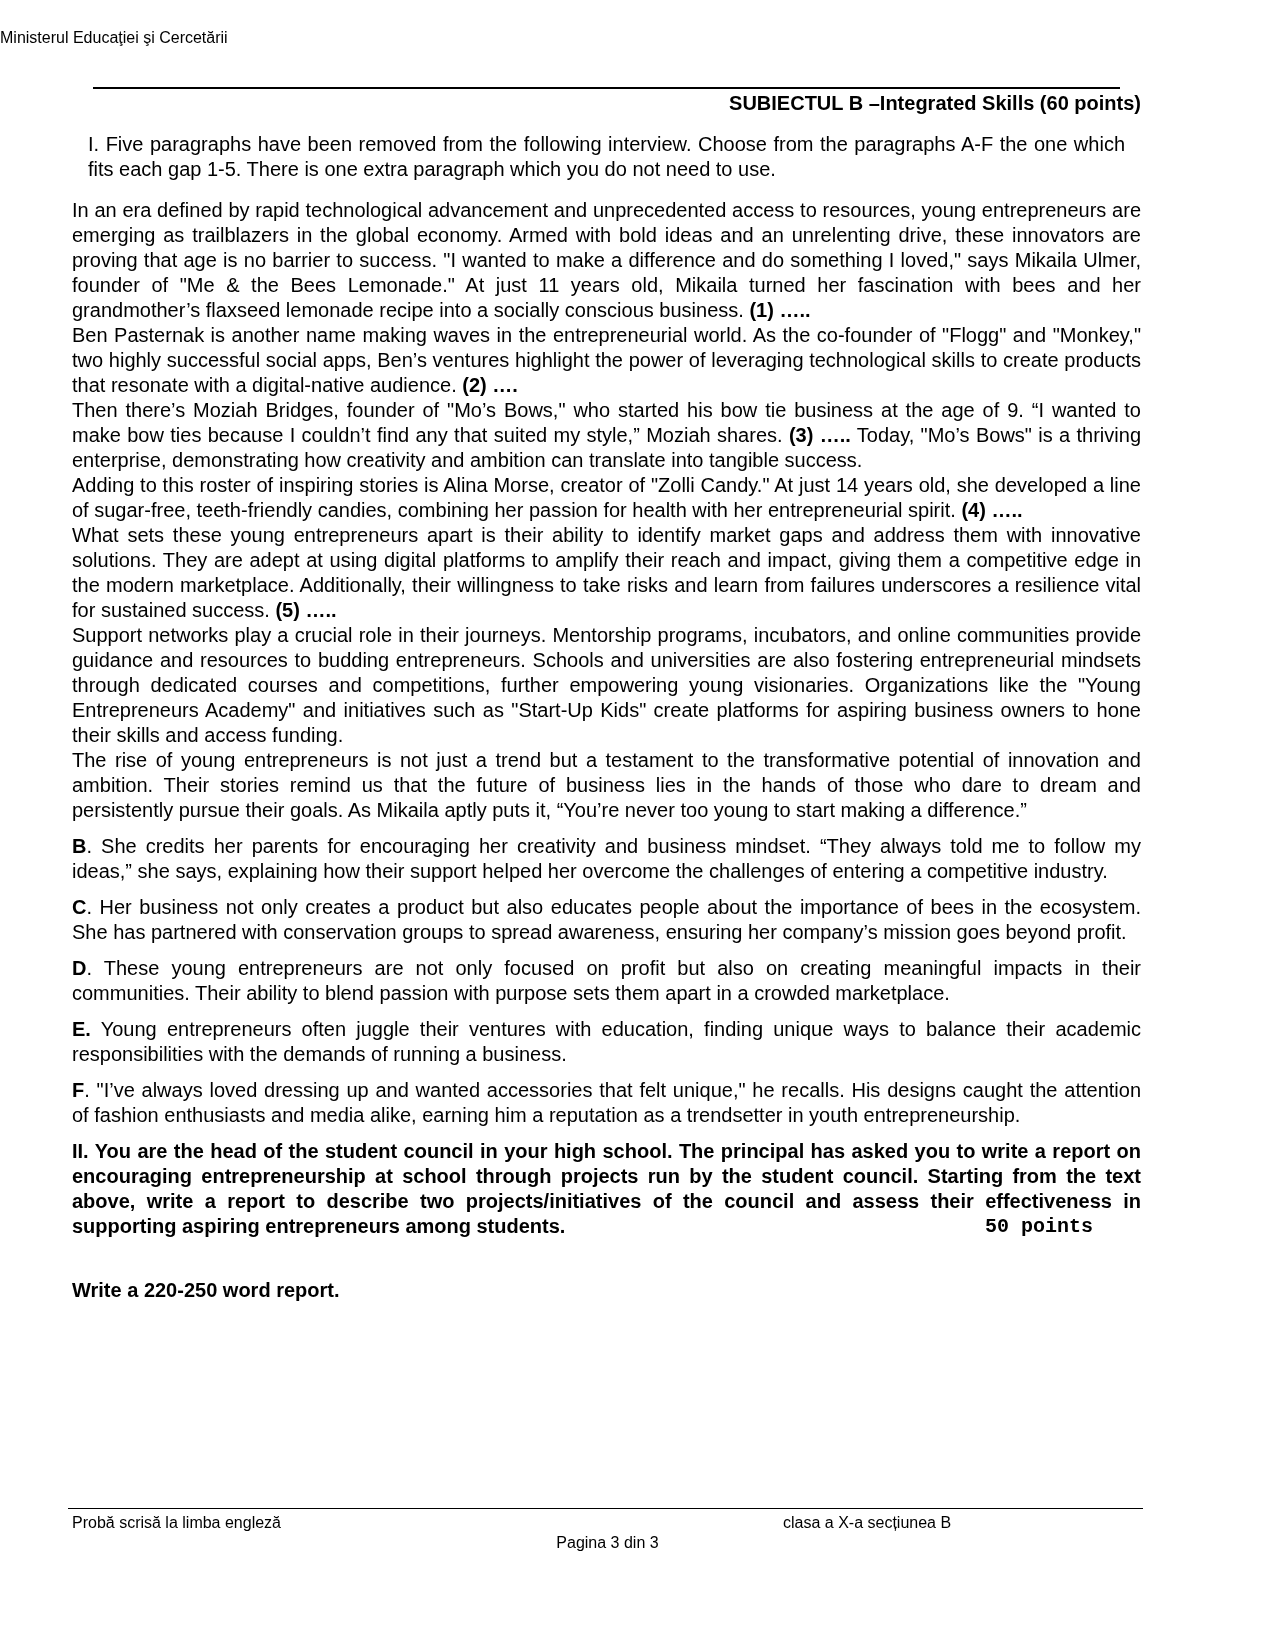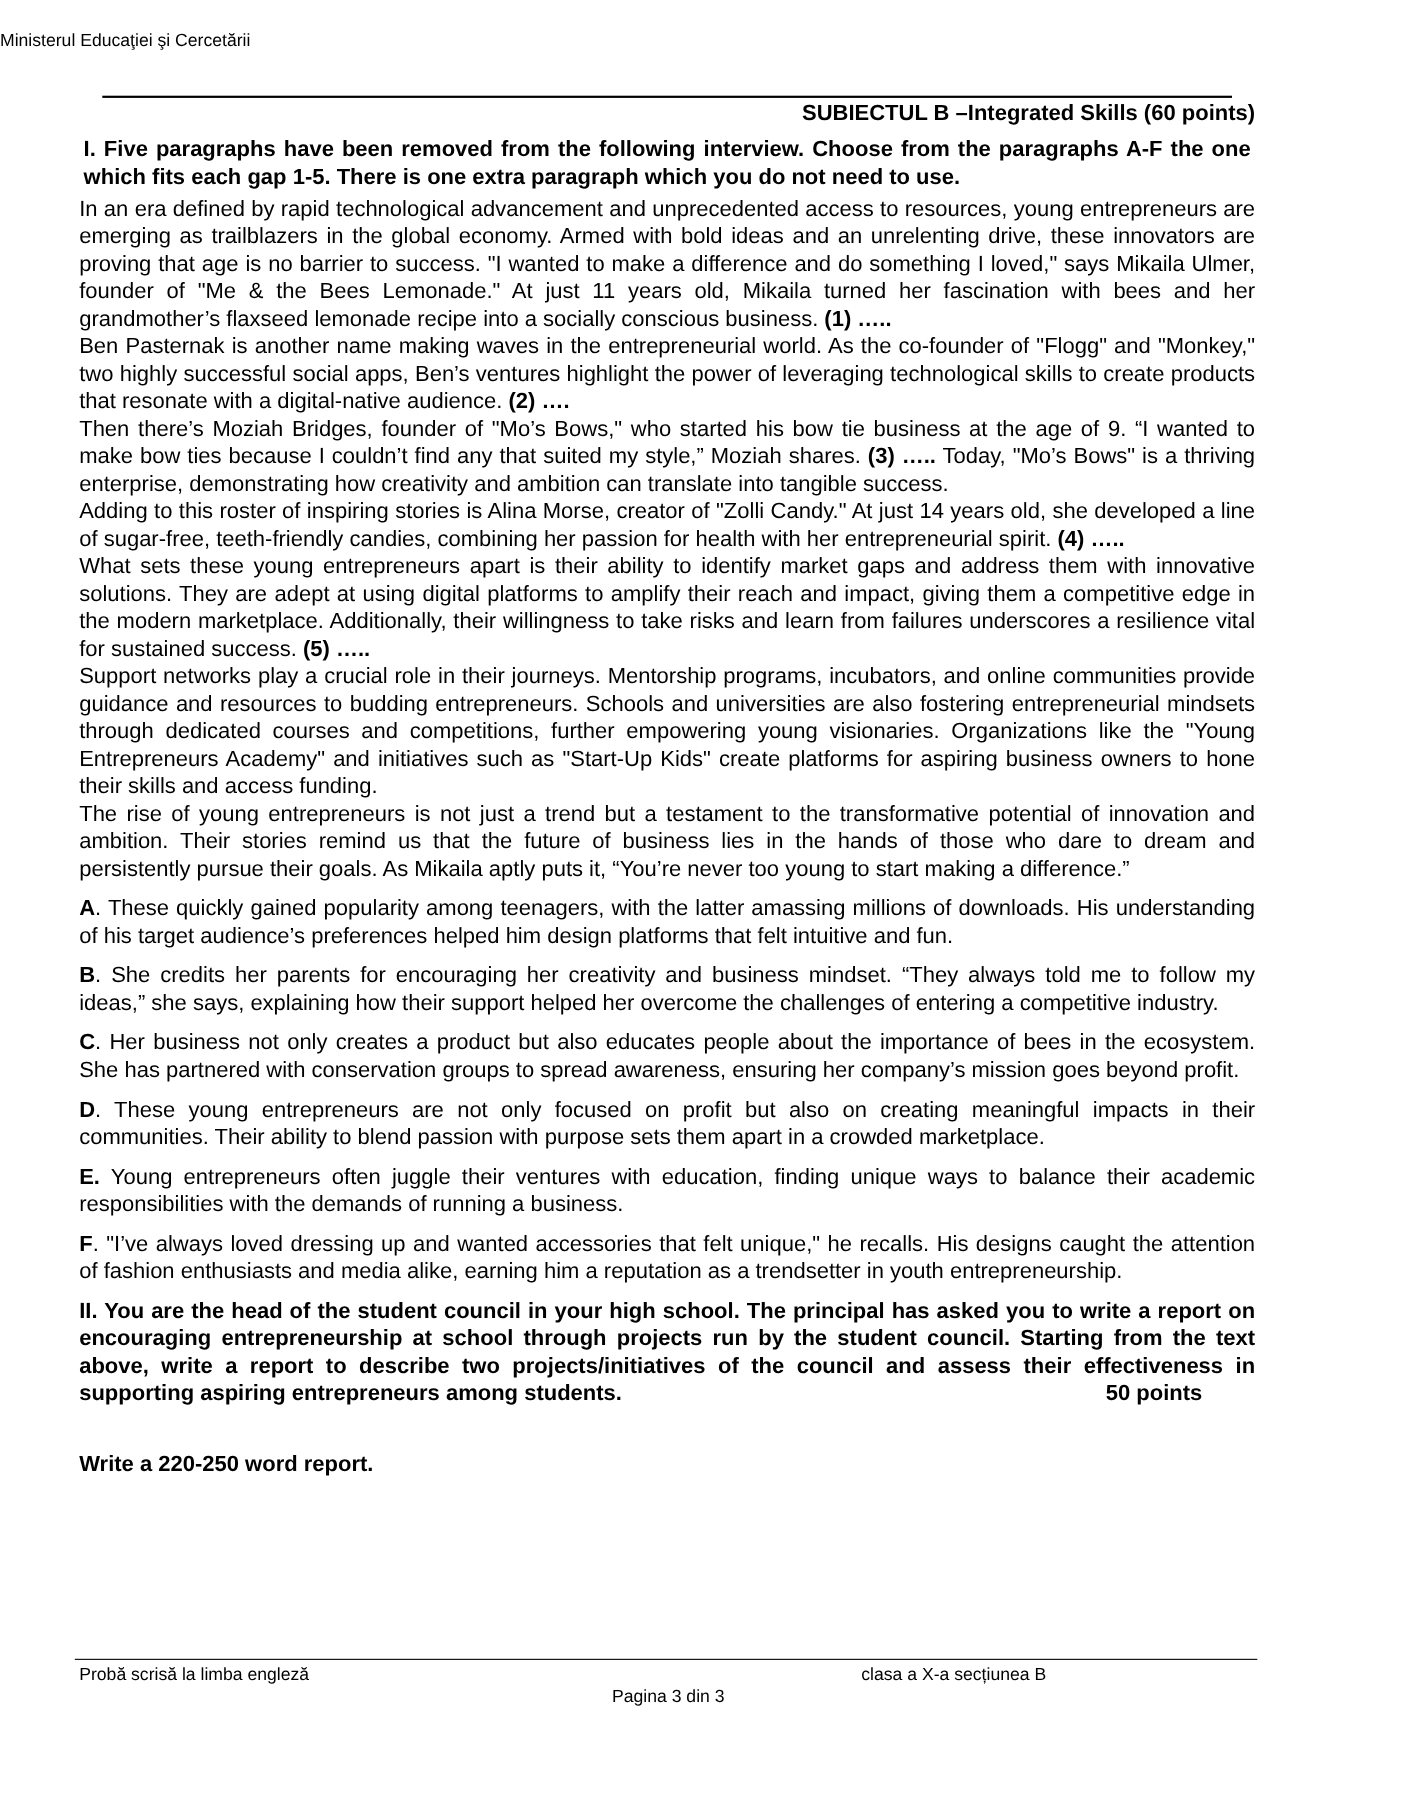--- a/index.html
+++ b/index.html
@@ -39,23 +39,23 @@
       width: 1069px;
       font-size: 20px;
       line-height: 25px;
     }
     .section-title {
       font-weight: bold;
       margin: 0 0 8px 0;
       text-align: right;
     }
     .instruction {
-      font-weight: bold;
+      font-weight: normal;
       text-align: justify;
-      margin: 4px;
+      margin: 16px;
     }
     .points-right {
       font-weight: bold;
       text-align: right;
       padding-right: 48px;
       margin: 0 0 9px 0;
     }
     .passage p {
       margin: 0;
       text-align: justify;
@@ -75,20 +75,21 @@
     }
     .task2 {
       font-weight: bold;
       text-align: justify;
       margin: 0;
     }
     .task2-points {
       display: inline-block;
       float: right;
       padding-right: 48px;
+      font-family: Liberation Mono, monospace;
     }
     .word-count {
       font-weight: bold;
       margin-top: 39px;
     }
     .footer-rule {
       position: absolute;
       left: 68px;
       top: 1508px;
       width: 1075px;
@@ -133,21 +134,20 @@
     <p><span>In an era defined by rapid technological advancement and unprecedented access to resources, young entrepreneurs are emerging as trailblazers in the global economy. Armed with bold ideas and an unrelenting drive, these innovators are proving that age is no barrier to success. "I wanted to make a difference and do something I loved," says Mikaila Ulmer, founder of "Me &amp; the Bees Lemonade." At just 11 years old, Mikaila turned her fascination with bees and her grandmother’s flaxseed lemonade recipe into a socially conscious business.</span> <span class="gap">(1) …..</span></p>
     <p><span>Ben Pasternak is another name making waves in the entrepreneurial world. As the co-founder of "Flogg" and "Monkey," two highly successful social apps, Ben’s ventures highlight the power of leveraging technological skills to create products that resonate with a digital-native audience.</span> <span class="gap">(2) ….</span></p>
     <p><span>Then there’s Moziah Bridges, founder of "Mo’s Bows," who started his bow tie business at the age of 9. “I wanted to make bow ties because I couldn’t find any that suited my style,” Moziah shares.</span> <span class="gap">(3) …..</span> <span>Today, "Mo’s Bows" is a thriving enterprise, demonstrating how creativity and ambition can translate into tangible success.</span></p>
     <p><span>Adding to this roster of inspiring stories is Alina Morse, creator of "Zolli Candy." At just 14 years old, she developed a line of sugar-free, teeth-friendly candies, combining her passion for health with her entrepreneurial spirit.</span> <span class="gap">(4) …..</span></p>
     <p><span>What sets these young entrepreneurs apart is their ability to identify market gaps and address them with innovative solutions. They are adept at using digital platforms to amplify their reach and impact, giving them a competitive edge in the modern marketplace. Additionally, their willingness to take risks and learn from failures underscores a resilience vital for sustained success.</span> <span class="gap">(5) …..</span></p>
     <p><span>Support networks play a crucial role in their journeys. Mentorship programs, incubators, and online communities provide guidance and resources to budding entrepreneurs. Schools and universities are also fostering entrepreneurial mindsets through dedicated courses and competitions, further empowering young visionaries. Organizations like the "Young Entrepreneurs Academy" and initiatives such as "Start-Up Kids" create platforms for aspiring business owners to hone their skills and access funding.</span></p>
     <p><span>The rise of young entrepreneurs is not just a trend but a testament to the transformative potential of innovation and ambition. Their stories remind us that the future of business lies in the hands of those who dare to dream and persistently pursue their goals. As Mikaila aptly puts it, “You’re never too young to start making a difference.”</span></p>
   </div>
 
   <div class="options">
-    <p class="option"><span class="option-letter">A</span><span>. These quickly gained popularity among teenagers, with the latter amassing millions of downloads. His understanding of his target audience’s preferences helped him design platforms that felt intuitive and fun.</span></p>
     <p class="option"><span class="option-letter">B</span><span>. She credits her parents for encouraging her creativity and business mindset. “They always told me to follow my ideas,” she says, explaining how their support helped her overcome the challenges of entering a competitive industry.</span></p>
     <p class="option"><span class="option-letter">C</span><span>. Her business not only creates a product but also educates people about the importance of bees in the ecosystem. She has partnered with conservation groups to spread awareness, ensuring her company’s mission goes beyond profit.</span></p>
     <p class="option"><span class="option-letter">D</span><span>. These young entrepreneurs are not only focused on profit but also on creating meaningful impacts in their communities. Their ability to blend passion with purpose sets them apart in a crowded marketplace.</span></p>
     <p class="option"><span class="option-letter">E.</span><span> Young entrepreneurs often juggle their ventures with education, finding unique ways to balance their academic responsibilities with the demands of running a business.</span></p>
     <p class="option"><span class="option-letter">F</span><span>. "I’ve always loved dressing up and wanted accessories that felt unique," he recalls. His designs caught the attention of fashion enthusiasts and media alike, earning him a reputation as a trendsetter in youth entrepreneurship.</span></p>
   </div>
 
   <p class="task2"><span>II. You are the head of the student council in your high school. The principal has asked you to write a report on encouraging entrepreneurship at school through projects run by the student council. Starting from the text above, write a report to describe two projects/initiatives of the council and assess their effectiveness in supporting aspiring entrepreneurs among students.</span><span class="task2-points">50 points</span></p>
 
   <div class="word-count">Write a 220-250 word report.</div>

